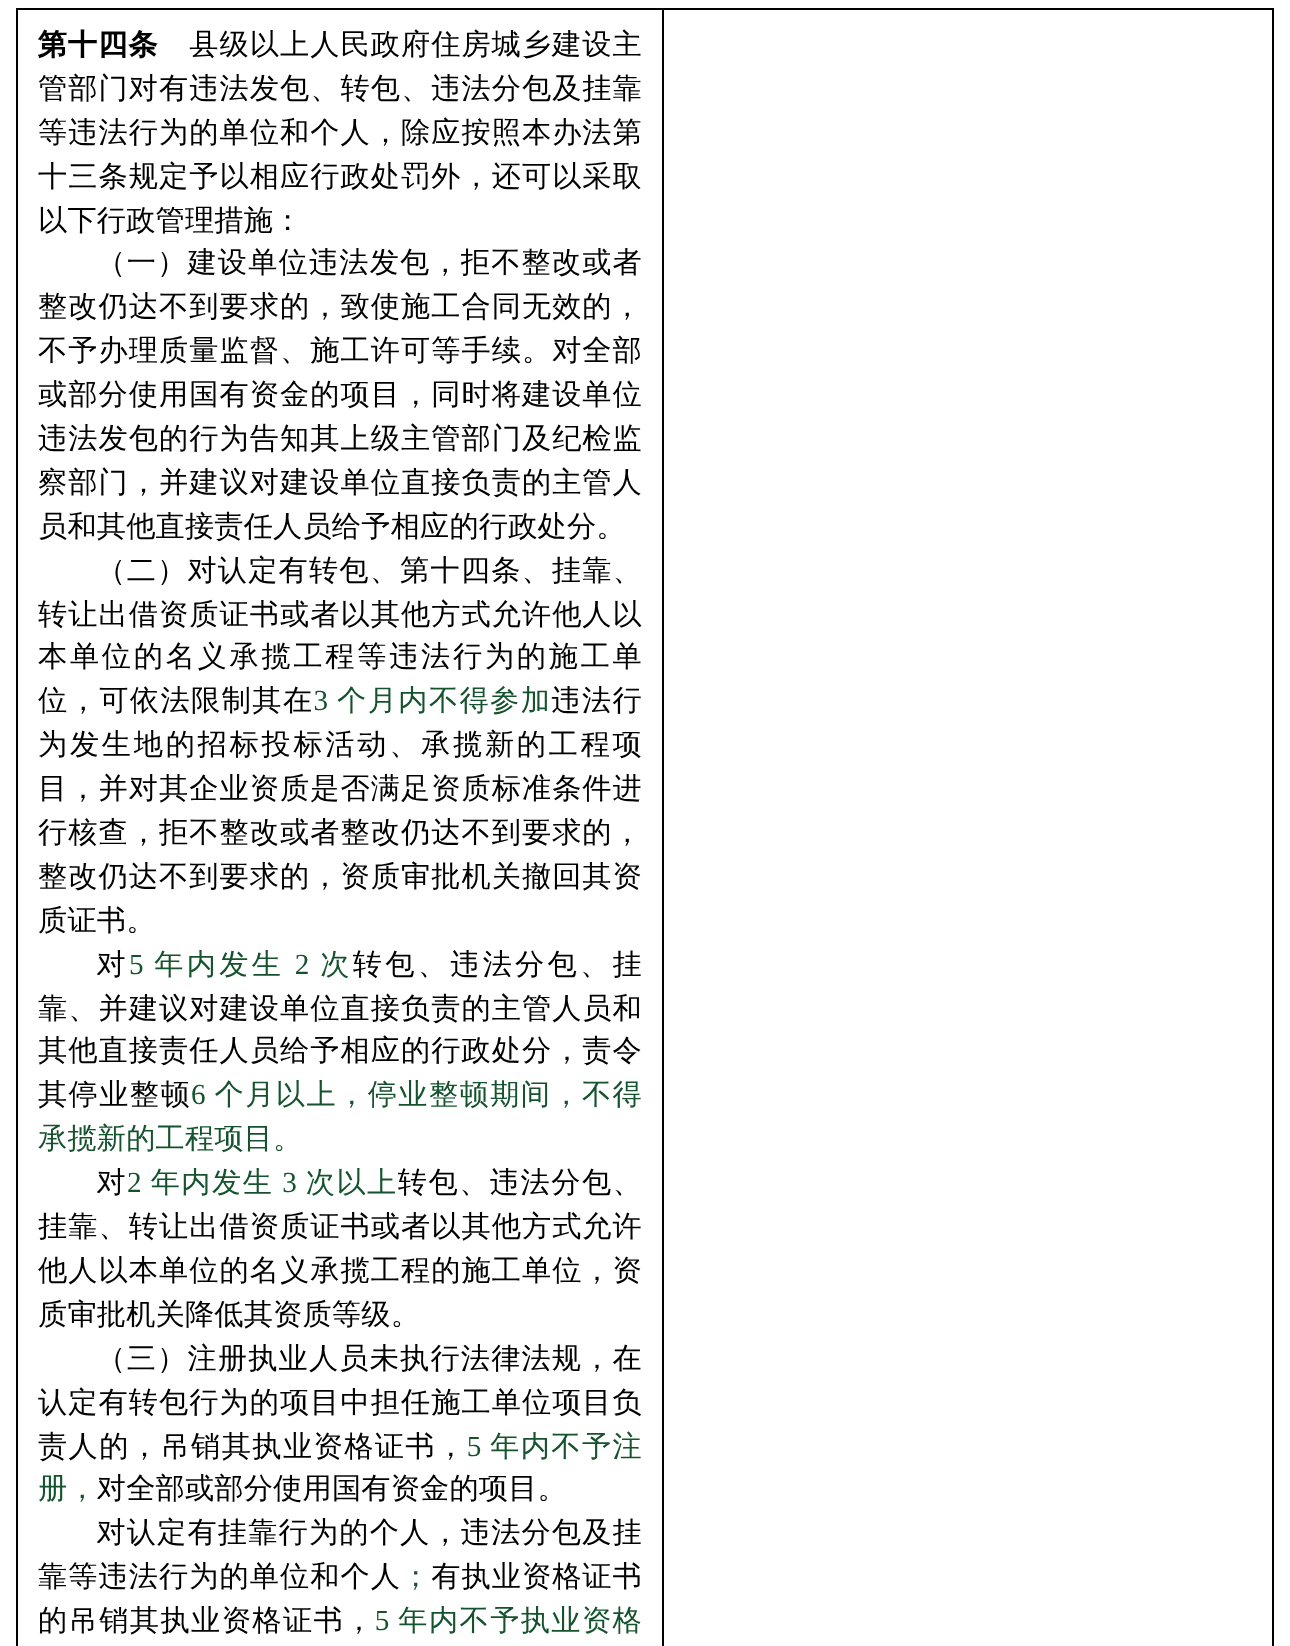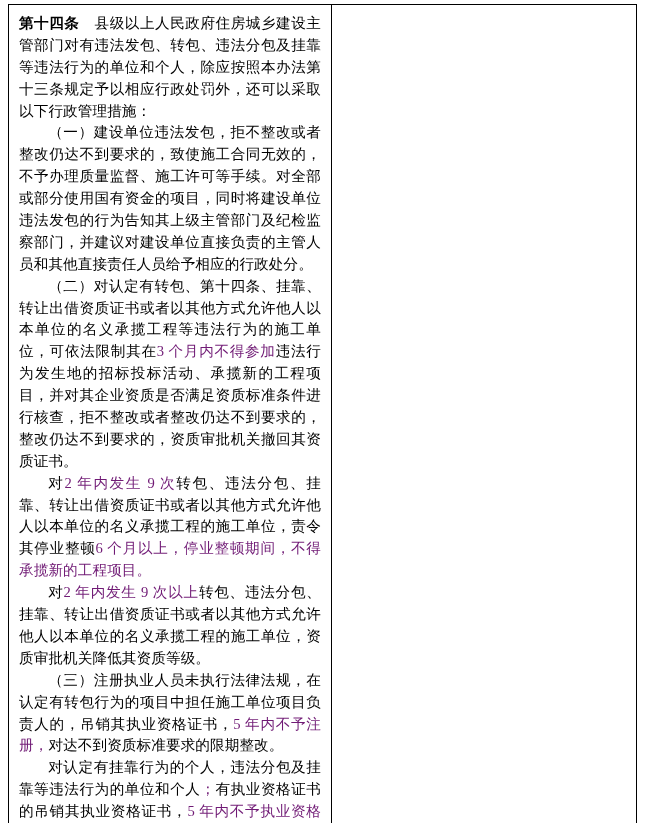--- a/index.html
+++ b/index.html
@@ -46,39 +46,39 @@
   p.para {
     margin: 0;
     font-size: 14.6px;
     line-height: 1.50;
     text-align: justify;
     text-justify: inter-ideograph;
     letter-spacing: 0.1px;
   }
   p.indent2 { text-indent: 2em; }
   .bold { font-weight: bold; }
-  .red { color: #701a75; }
+  .red { color: #14532d; }
   .spacer-right { height: 100%; }
 </style>
 </head>
 <body>
 
 <div class="page">
   <table class="doc-table">
     <tbody>
         <tr>
       <td class="col-main">
         <div class="cell-inner">
           <div id="paragraph-container">
                 <p class="para"><span class="bold">第十四条</span><span>　县级以上人民政府住房城乡建设主管部门对有违法发包、转包、违法分包及挂靠等违法行为的单位和个人，除应按照本办法第十三条规定予以相应行政处罚外，还可以采取以下行政管理措施：</span></p>
                 <p class="para indent2"><span>（一）建设单位违法发包，拒不整改或者整改仍达不到要求的，致使施工合同无效的，不予办理质量监督、施工许可等手续。对全部或部分使用国有资金的项目，同时将建设单位违法发包的行为告知其上级主管部门及纪检监察部门，并建议对建设单位直接负责的主管人员和其他直接责任人员给予相应的行政处分。</span></p>
                 <p class="para indent2"><span>（二）对认定有转包、第十四条、挂靠、转让出借资质证书或者以其他方式允许他人以本单位的名义承揽工程等违法行为的施工单位，可依法限制其在</span><span class="red">3 个月内不得参加</span><span>违法行为发生地的招标投标活动、承揽新的工程项目，并对其企业资质是否满足资质标准条件进行核查，拒不整改或者整改仍达不到要求的，整改仍达不到要求的，资质审批机关撤回其资质证书。</span></p>
-                <p class="para indent2"><span>对</span><span class="red">2 年内发生 9 次</span><span>转包、违法分包、挂靠、转让出借资质证书或者以其他方式允许他人以本单位的名义承揽工程的施工单位，责令其停业整顿</span><span class="red">6 个月以上，停业整顿期间，不得承揽新的工程项目。</span></p>
-                <p class="para indent2"><span>对</span><span class="red">2 年内发生 9 次以上</span><span>转包、违法分包、挂靠、转让出借资质证书或者以其他方式允许他人以本单位的名义承揽工程的施工单位，资质审批机关降低其资质等级。</span></p>
-                <p class="para indent2"><span>（三）注册执业人员未执行法律法规，在认定有转包行为的项目中担任施工单位项目负责人的，吊销其执业资格证书，</span><span class="red">5 年内不予注册，</span><span>对达不到资质标准要求的限期整改。</span></p>
+                <p class="para indent2"><span>对</span><span class="red">5 年内发生 2 次</span><span>转包、违法分包、挂靠、并建议对建设单位直接负责的主管人员和其他直接责任人员给予相应的行政处分，责令其停业整顿</span><span class="red">6 个月以上，停业整顿期间，不得承揽新的工程项目。</span></p>
+                <p class="para indent2"><span>对</span><span class="red">2 年内发生 3 次以上</span><span>转包、违法分包、挂靠、转让出借资质证书或者以其他方式允许他人以本单位的名义承揽工程的施工单位，资质审批机关降低其资质等级。</span></p>
+                <p class="para indent2"><span>（三）注册执业人员未执行法律法规，在认定有转包行为的项目中担任施工单位项目负责人的，吊销其执业资格证书，</span><span class="red">5 年内不予注册，</span><span>对全部或部分使用国有资金的项目。</span></p>
                 <p class="para indent2"><span>对认定有挂靠行为的个人，违法分包及挂靠等违法行为的单位和个人</span><span class="red">；</span><span>有执业资格证书的吊销其执业资格证书，</span><span class="red">5 年内不予执业资格注册；</span></p>
               </div>
         </div>
       </td>
       <td class="col-right">
         <div class="cell-inner spacer-right"></div>
       </td>
     </tr>
   </tbody>
     </table>

